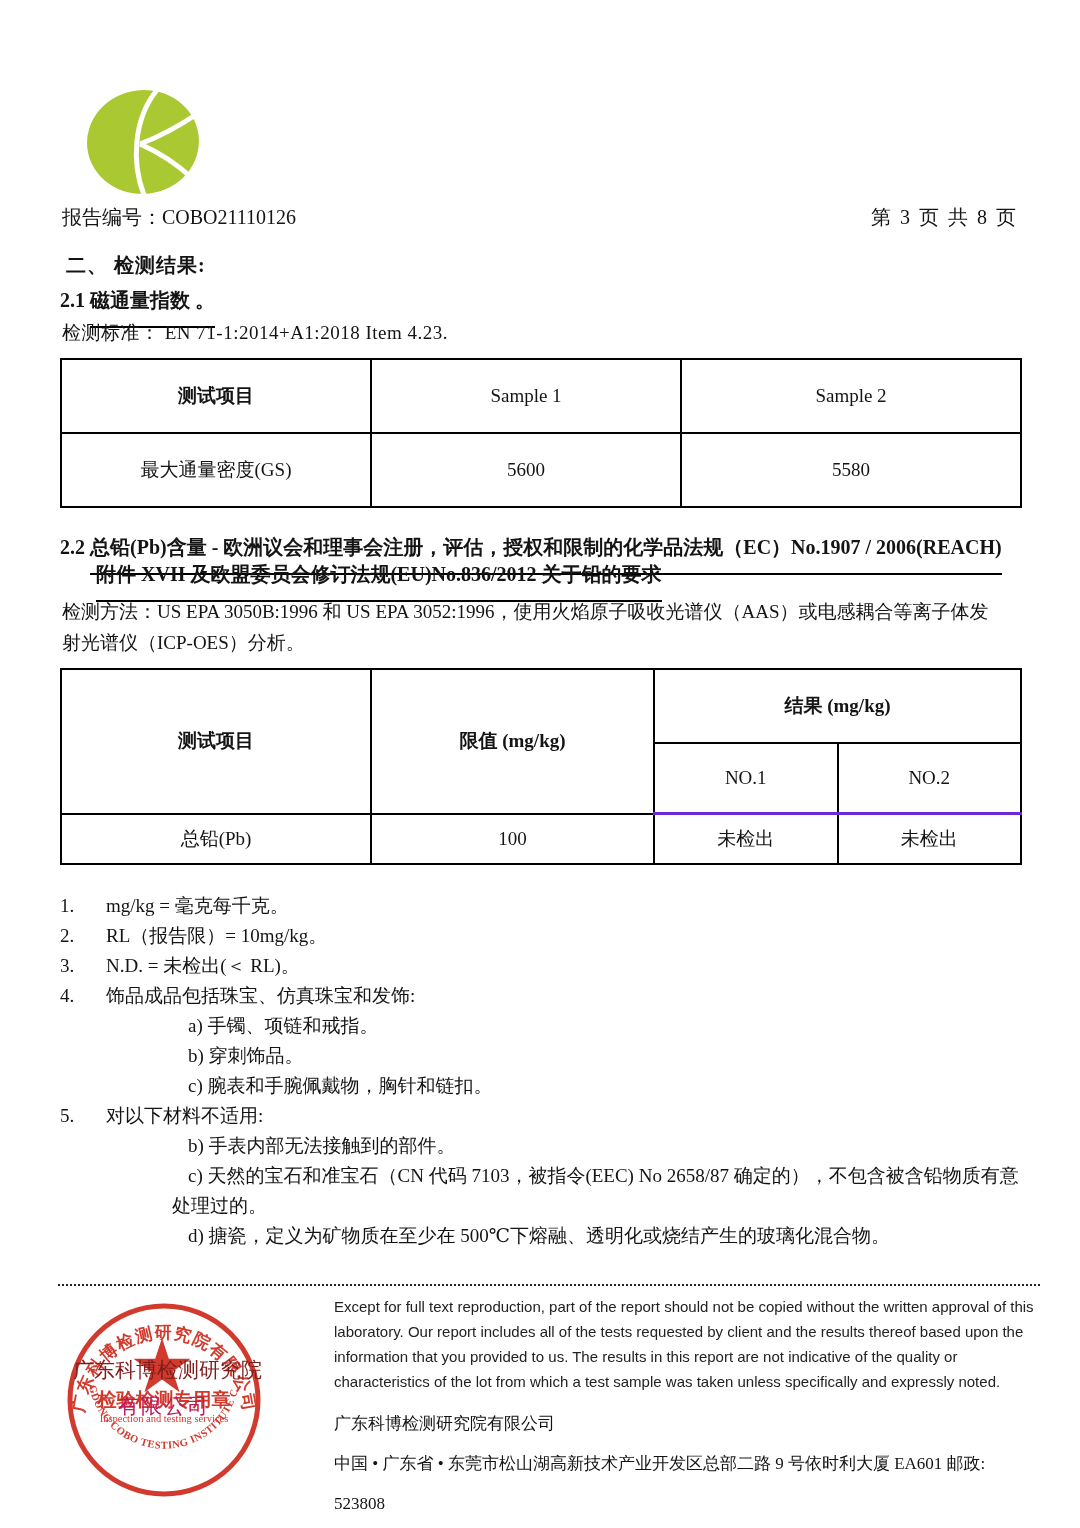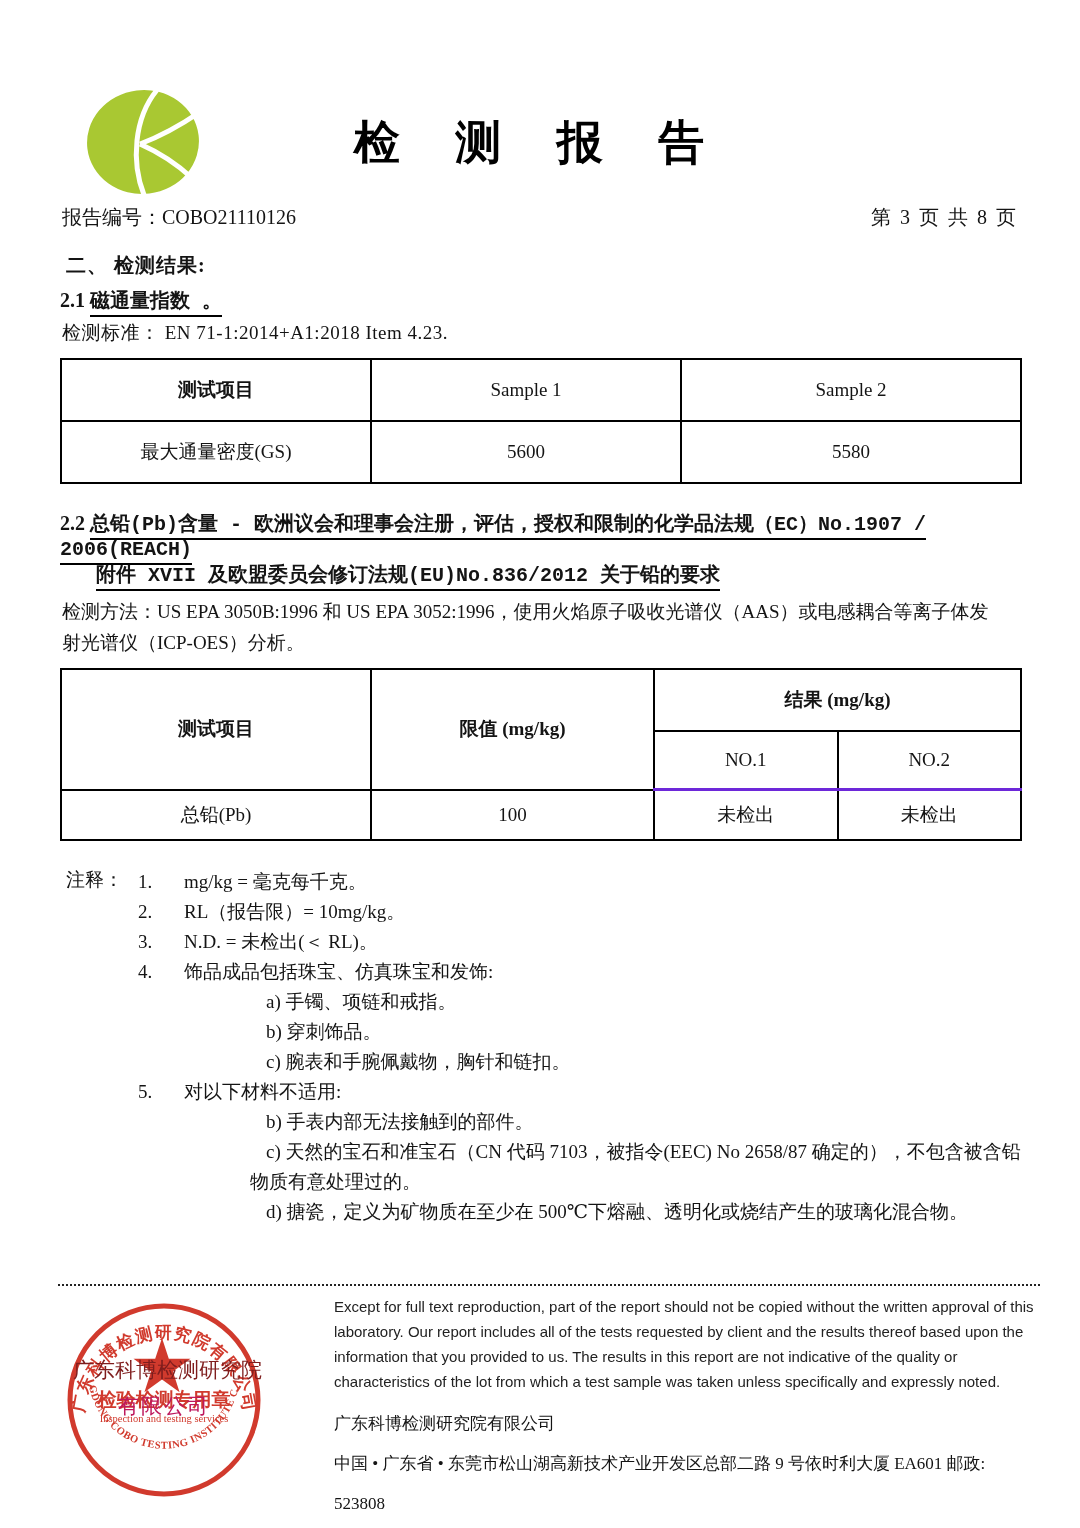--- a/index.html
+++ b/index.html
@@ -24,26 +24,26 @@
     font-size:20px; display:flex;
   }
   .meta-left  { width:360px; }
   .meta-mid   { width:370px; }
   .meta-right { flex:1; text-align:right; letter-spacing:2px; }
 
   
   .content { position:absolute; left:60px; right:58px; top:252px; font-size:19px; }
   .sec-h { font-weight:bold; font-size:20px; margin-left:6px; margin-bottom:8px; letter-spacing:1px; }
   .sub-h { font-weight:bold; font-size:20px; margin-bottom:6px; }
-  .sub-h .u { border-bottom:2px solid #000; padding-bottom:2px;font-family:Liberation Mono, monospace; }
+  .sub-h .u { border-bottom:2px solid #000; padding-bottom:15px; }
   .std-line { margin:6px 0 12px 2px; letter-spacing:0.5px; }
 
   table { border-collapse:collapse; width:962px; table-layout:fixed; }
   table, th, td { border:2px solid #000; }
-  th, td { text-align:center; font-size:19px; font-weight:normal; padding:17px 4px; }
+  th, td { text-align:center; font-size:19px; font-weight:normal; padding:23px 4px; }
   th.b { font-weight:bold; }
   .thick-bottom { border-bottom:3px solid #6d28d9; }
   .t1 { margin:10px 0 26px 0; }
   .t2 { margin:6px 0 0 0; }
   .t2 td.data { padding:11px 4px; }
 
   .sub22 { margin-top:12px; }
   .sub22 .line2 { margin-left:36px; }
   .method { margin:8px 0 10px 2px; line-height:31px; }
 
@@ -80,21 +80,20 @@
 
 <div class="page">
 
   <div class="hdr">
     <svg class="logo" viewBox="0 0 120 112">
       <ellipse cx="59" cy="56" rx="56" ry="52" fill="#a9c832" transform="rotate(-7 59 56)"></ellipse>
       <path d="M 73,4 C 50,32 47,76 60,109" stroke="#ffffff" stroke-width="5" fill="none"></path>
       <path d="M 56,58 C 72,52 94,41 116,26" stroke="#ffffff" stroke-width="5" fill="none"></path>
       <path d="M 56,58 C 74,66 94,79 108,92" stroke="#ffffff" stroke-width="5" fill="none"></path>
     </svg>
-    <div class="title">检 测 报 告</div>
     <div class="meta-row">
       <div class="meta-left"><span>报告编号：</span><span>COBO21110126</span></div>
       <div class="meta-right">第 3 页  共 8 页</div>
     </div>
   </div>
 
   <div class="content">
 
     <div class="sec-h">二、 检测结果:</div>
 
@@ -144,21 +143,20 @@
       <tr>
         <td class="data">总铅(Pb)</td>
         <td class="data">100</td>
         <td class="data">未检出</td>
         <td class="data">未检出</td>
       </tr>
     </tbody>
       </table>
 
     <div class="notes">
-      <div class="notes-label">注释：</div>
       <div class="notes-body">
         <div class="note-row">
           <span class="note-no">1.</span>
           <span class="note-text">mg/kg = 毫克每千克。</span>
         </div>
         <div class="note-row">
           <span class="note-no">2.</span>
           <span class="note-text">RL（报告限）= 10mg/kg。</span>
         </div>
         <div class="note-row">

